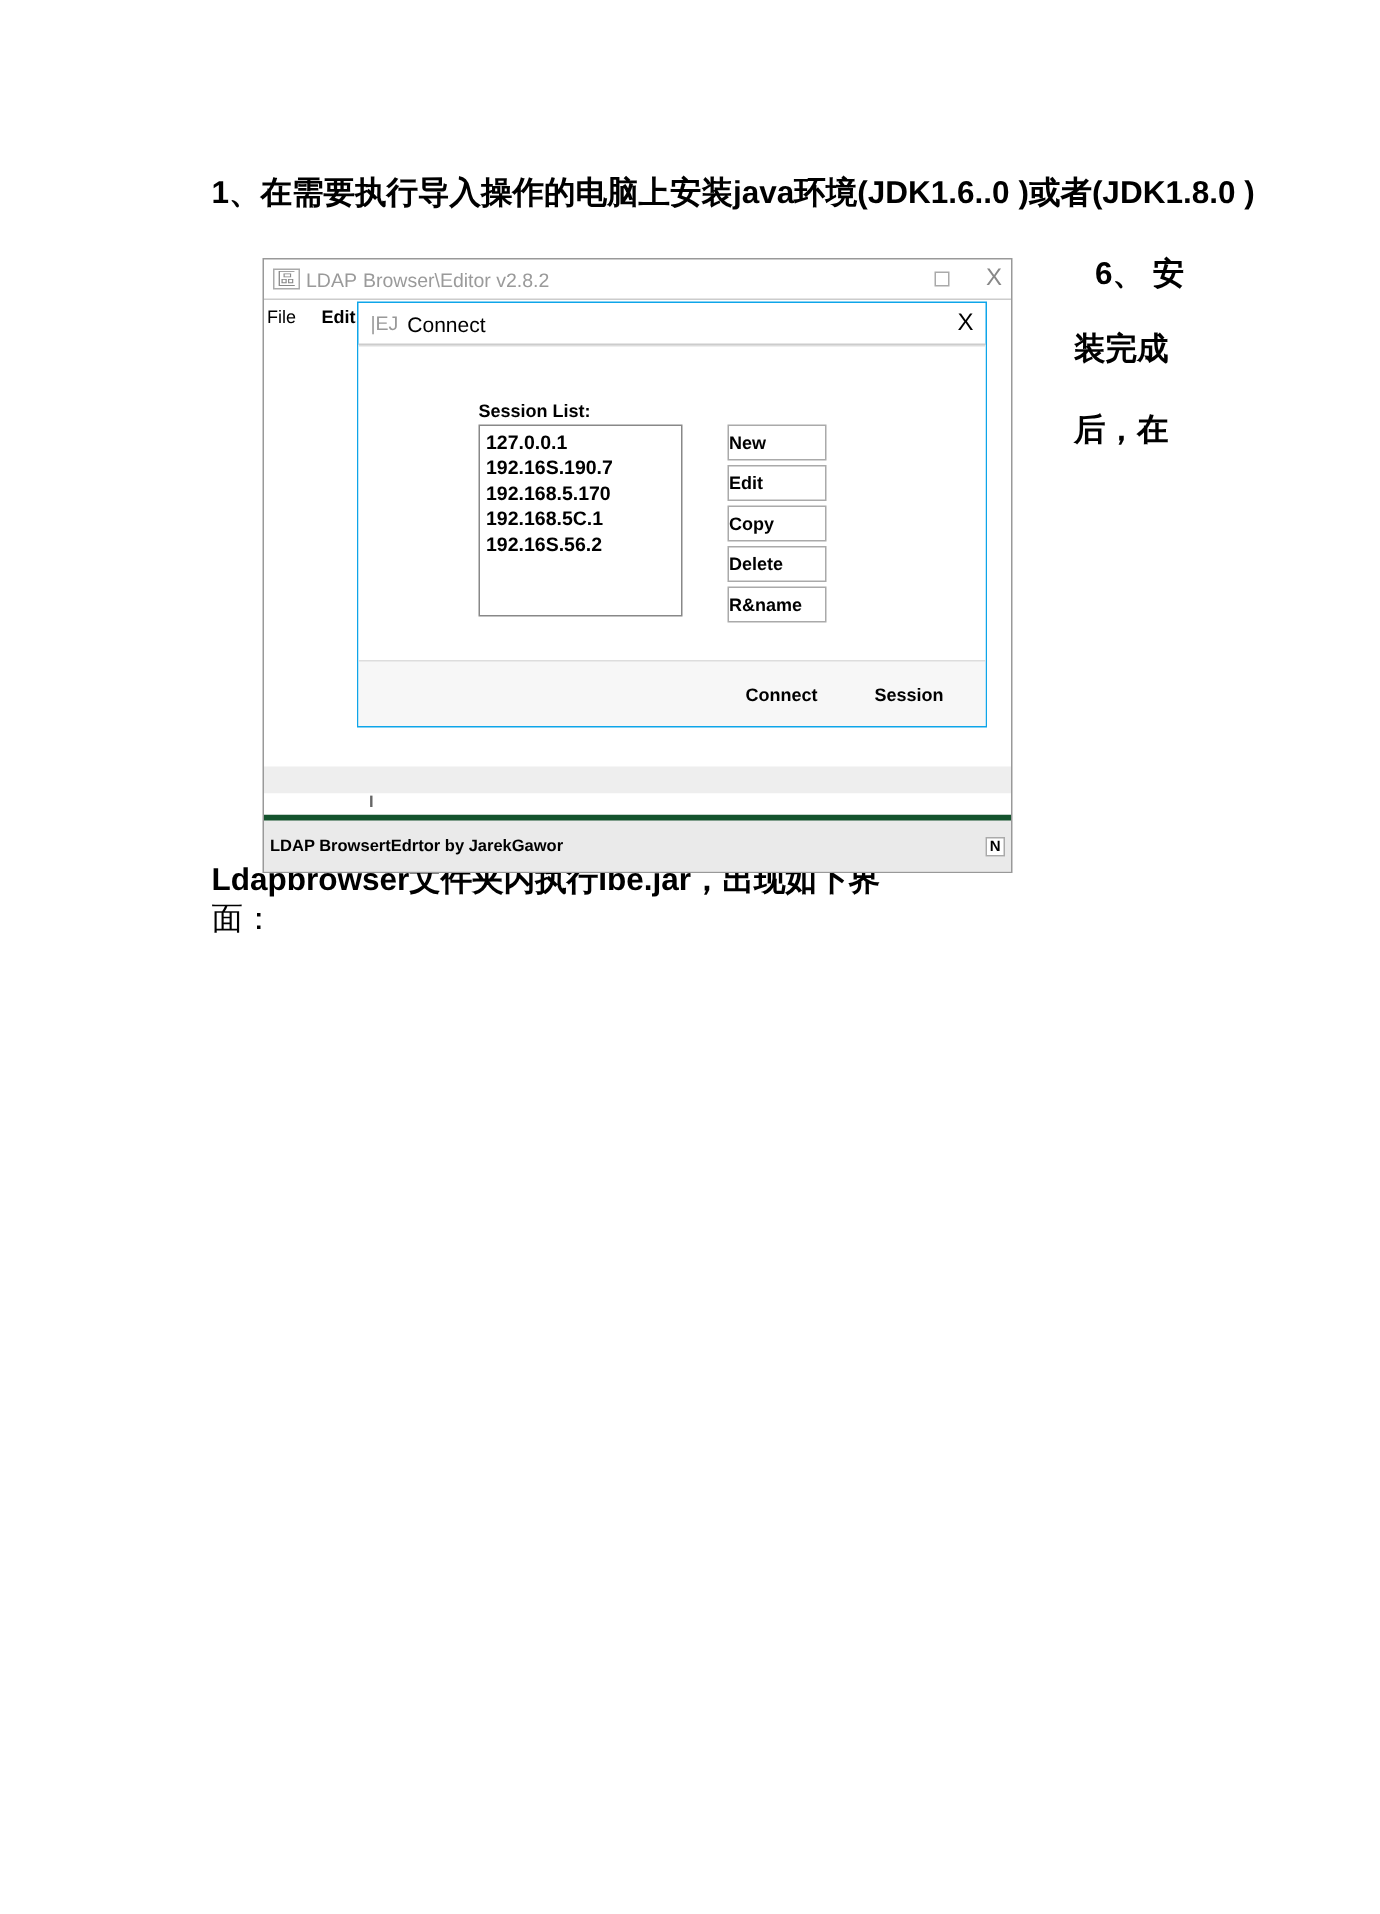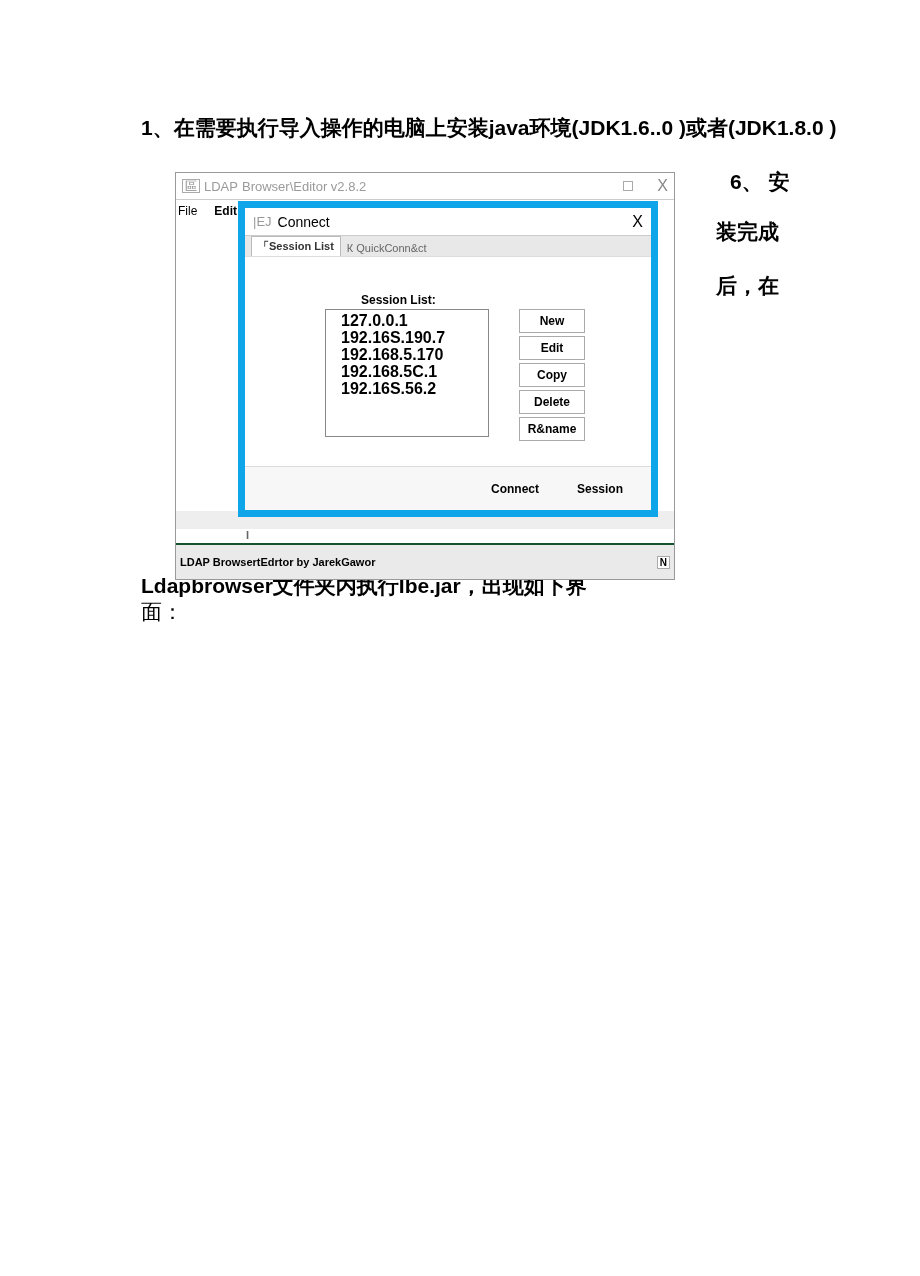--- a/index.html
+++ b/index.html
@@ -67,21 +67,21 @@
   }
   .menubar span { color:#000;text-align:center; }
   .menubar .file { font-weight: normal; }
   .menubar .edit { font-weight: bold; margin-left:17px; }
   .dialog {
     position: absolute;
     left: 62px;
     top: 28px;
     width: 420px;
     background: #fff;
-    border: 7px solid #0ea5e9;
+    border: 1px solid #0ea5e9;
     z-index: 5;
   }
   .dialog-title {
     display: flex;
     align-items: center;
     height: 28px;
     padding: 0 8px;
     font-size: 14px;
     border-bottom: 1px solid #ccc;
   }
@@ -110,30 +110,29 @@
   }
   .dialog-body {
     background:#fff;
     padding: 36px 18px 22px 80px;
     border-top:1px solid #ddd;
   }
   .sess-label {
     font-size: 12px;
     font-weight: bold;
     margin-bottom: 2px;
-    margin-left: 36px;
   }
   .sess-row { display:flex; align-items:flex-start; }
   .sess-list {
-    width: 164px;
+    width: 136px;
     height: 128px;
     border: 1px solid #888;
     background:#fff;
-    padding: 2px 15px;
-    font-size: 16px;
+    padding: 2px 4px;
+    font-size: 13px;
     overflow:hidden;
   }
   .sess-list div {
     font-weight: bold;
     line-height: 17px;
     white-space:nowrap;
   }
   .btn-col {
     margin-left: 30px;
     display:flex;
@@ -141,21 +140,20 @@
     gap: 0;
   }
   .btn {
     border:1px solid #aaa;
     background:#fff;
     font-size:12px;
     font-weight: bold;
     width: 66px;
     height: 24px;
     margin-bottom: 3px;
-    text-align:center;
     line-height:22px;
     cursor:pointer;
   }
   .dialog-footer {
     display:flex;
     justify-content:flex-end;
     align-items:center;
     height: 44px;
     padding: 0 28px;
     border-top:1px solid #ddd;
@@ -183,21 +181,21 @@
     left: 70px;
     top: 0;
     font-size: 11px;
     color:#666;
     font-weight: bold;
   }
   .statusbar {
     display:flex;
     align-items:center;
     height: 20px;
-    border-top:2px solid #14532d;
+    border-top:4px solid #14532d;
     background:#eaeaea;
     font-size: 11px;
     font-weight: bold;
     padding: 17px 4px;
   }
   .statusbar .spacer { flex:1; }
   .statusbar .n { border:1px solid #aaa; padding:0 2px; background:#fff; font-size:10px; }
 </style>
 </head>
 <body>
@@ -224,24 +222,20 @@
     <span class="file">File</span>
     <span class="edit">Edit ]</span>
   </div>
 
   <div class="dialog">
     <div class="dialog-title">
       <span class="ej">|EJ</span>
       <span class="label">Connect</span>
       <span class="spacer"></span>
       <span class="close-x2">X</span>
-    </div>
-    <div class="tab-row">
-      <div class="tab active">「Session List</div>
-      <div class="tab">К QuickConn&amp;ct</div>
     </div>
     <div class="dialog-body">
       <div class="sess-label">Session List:</div>
       <div class="sess-row">
         <div class="sess-list">
           <div>127.0.0.1</div>
           <div>192.16S.190.7</div>
           <div>192.168.5.170</div>
           <div>192.168.5C.1</div>
           <div>192.16S.56.2</div>

